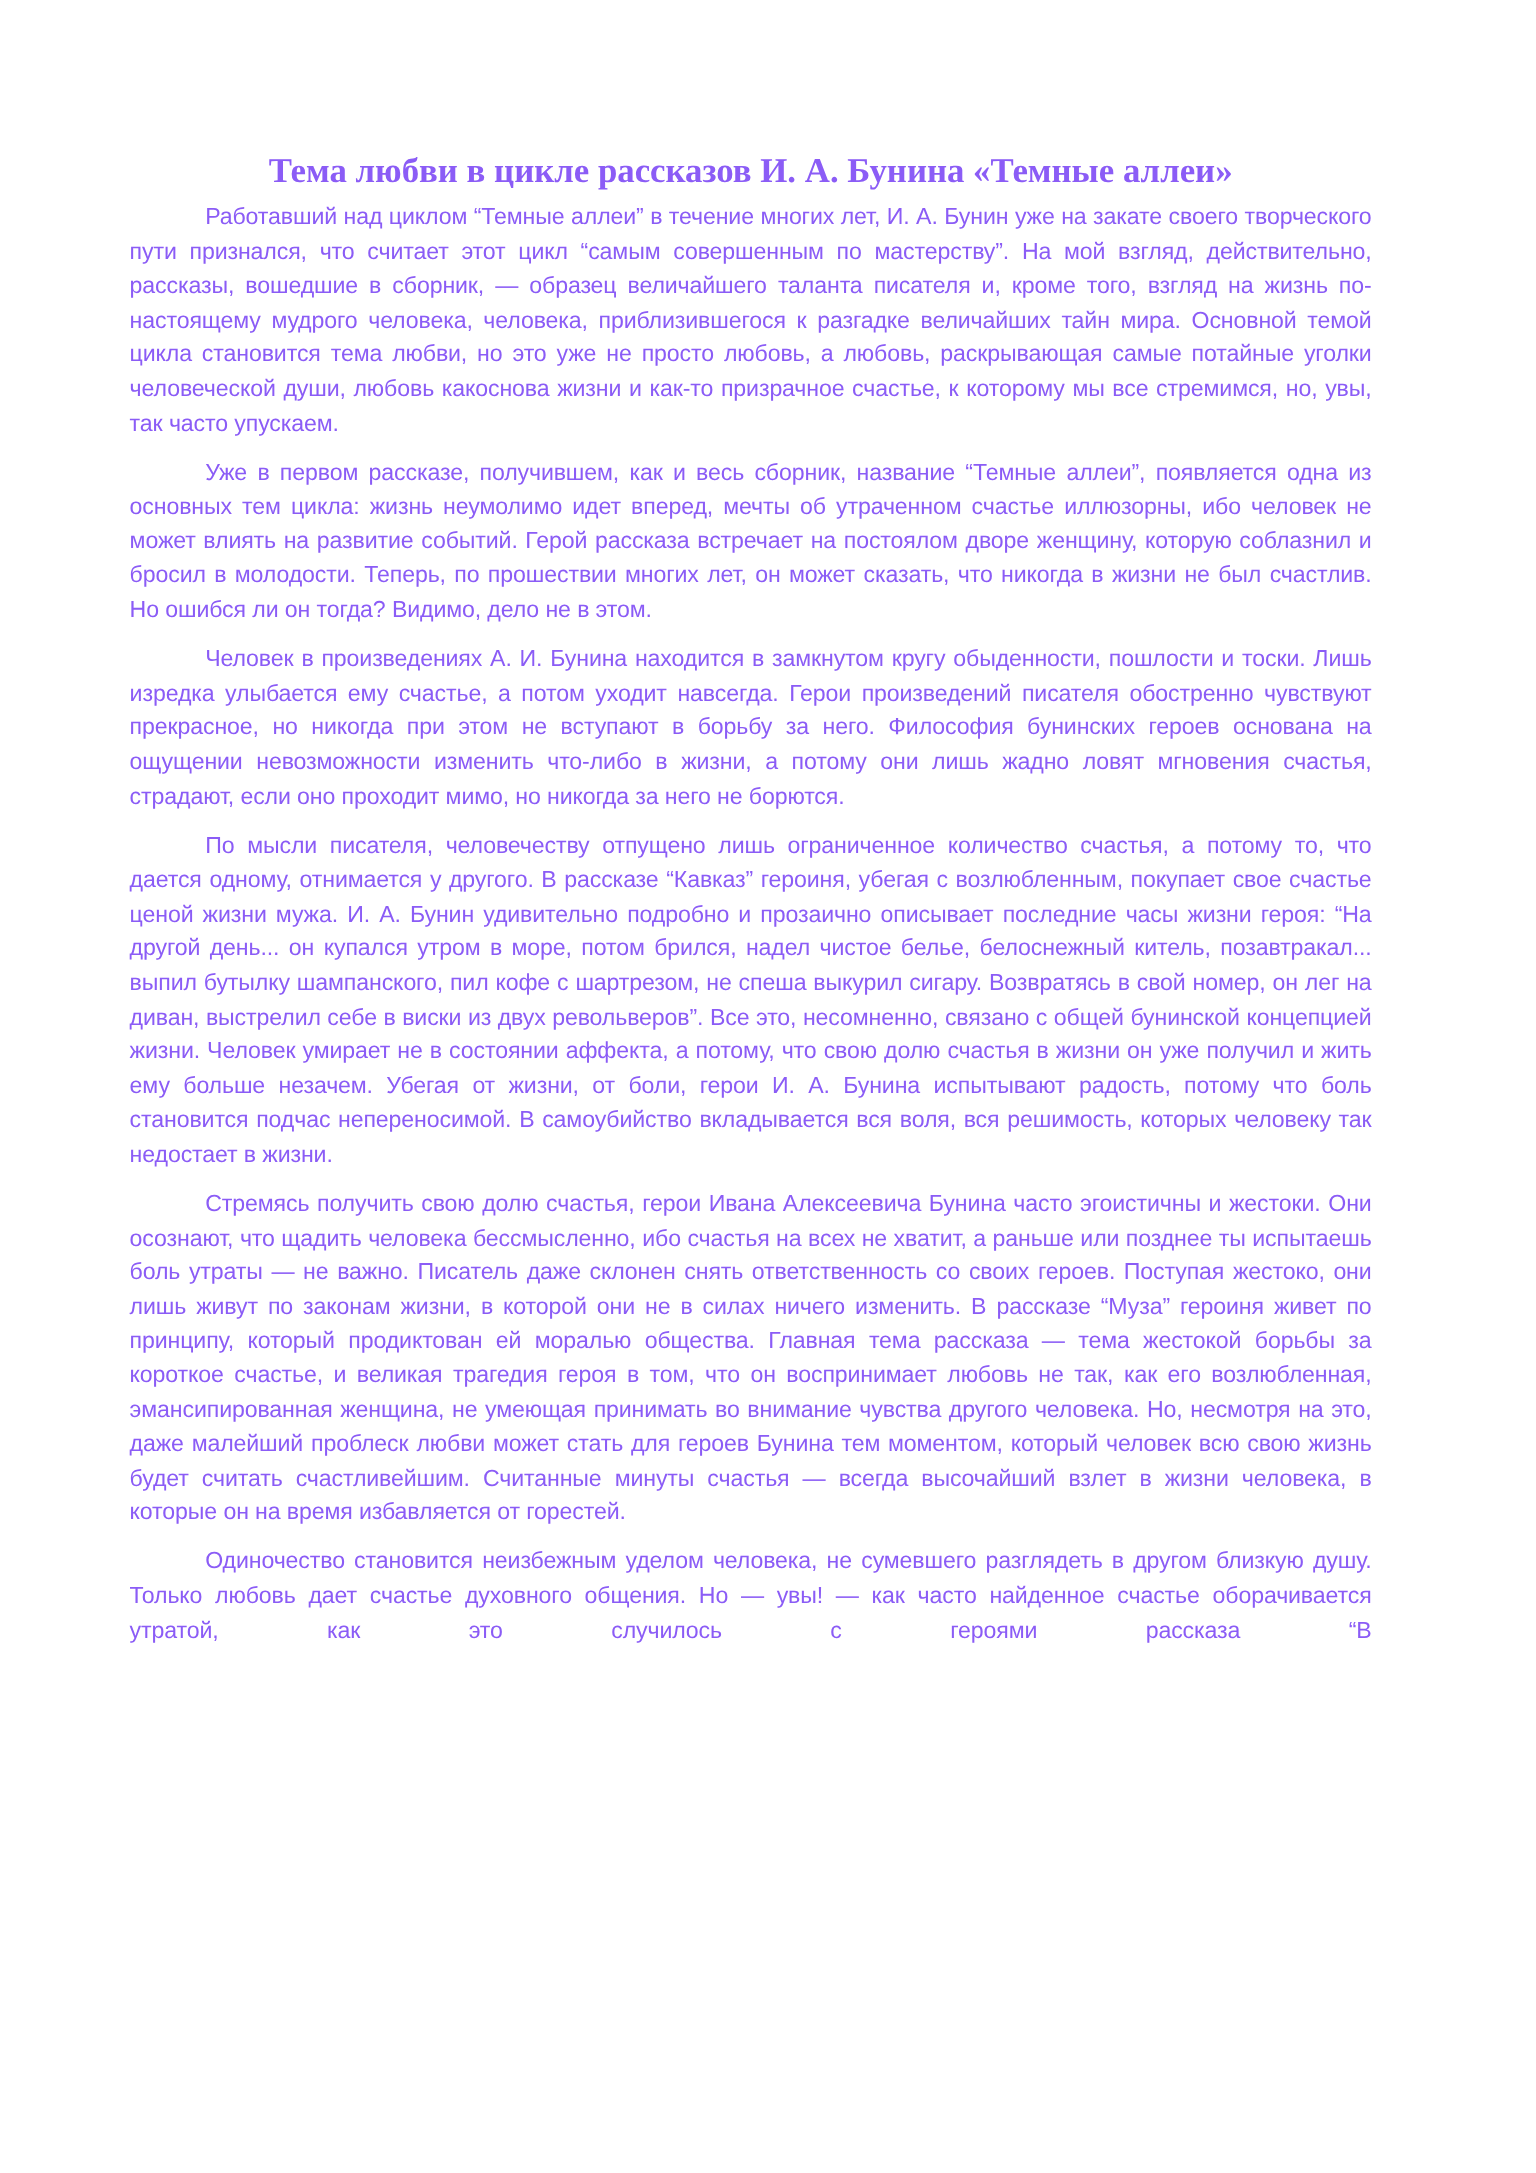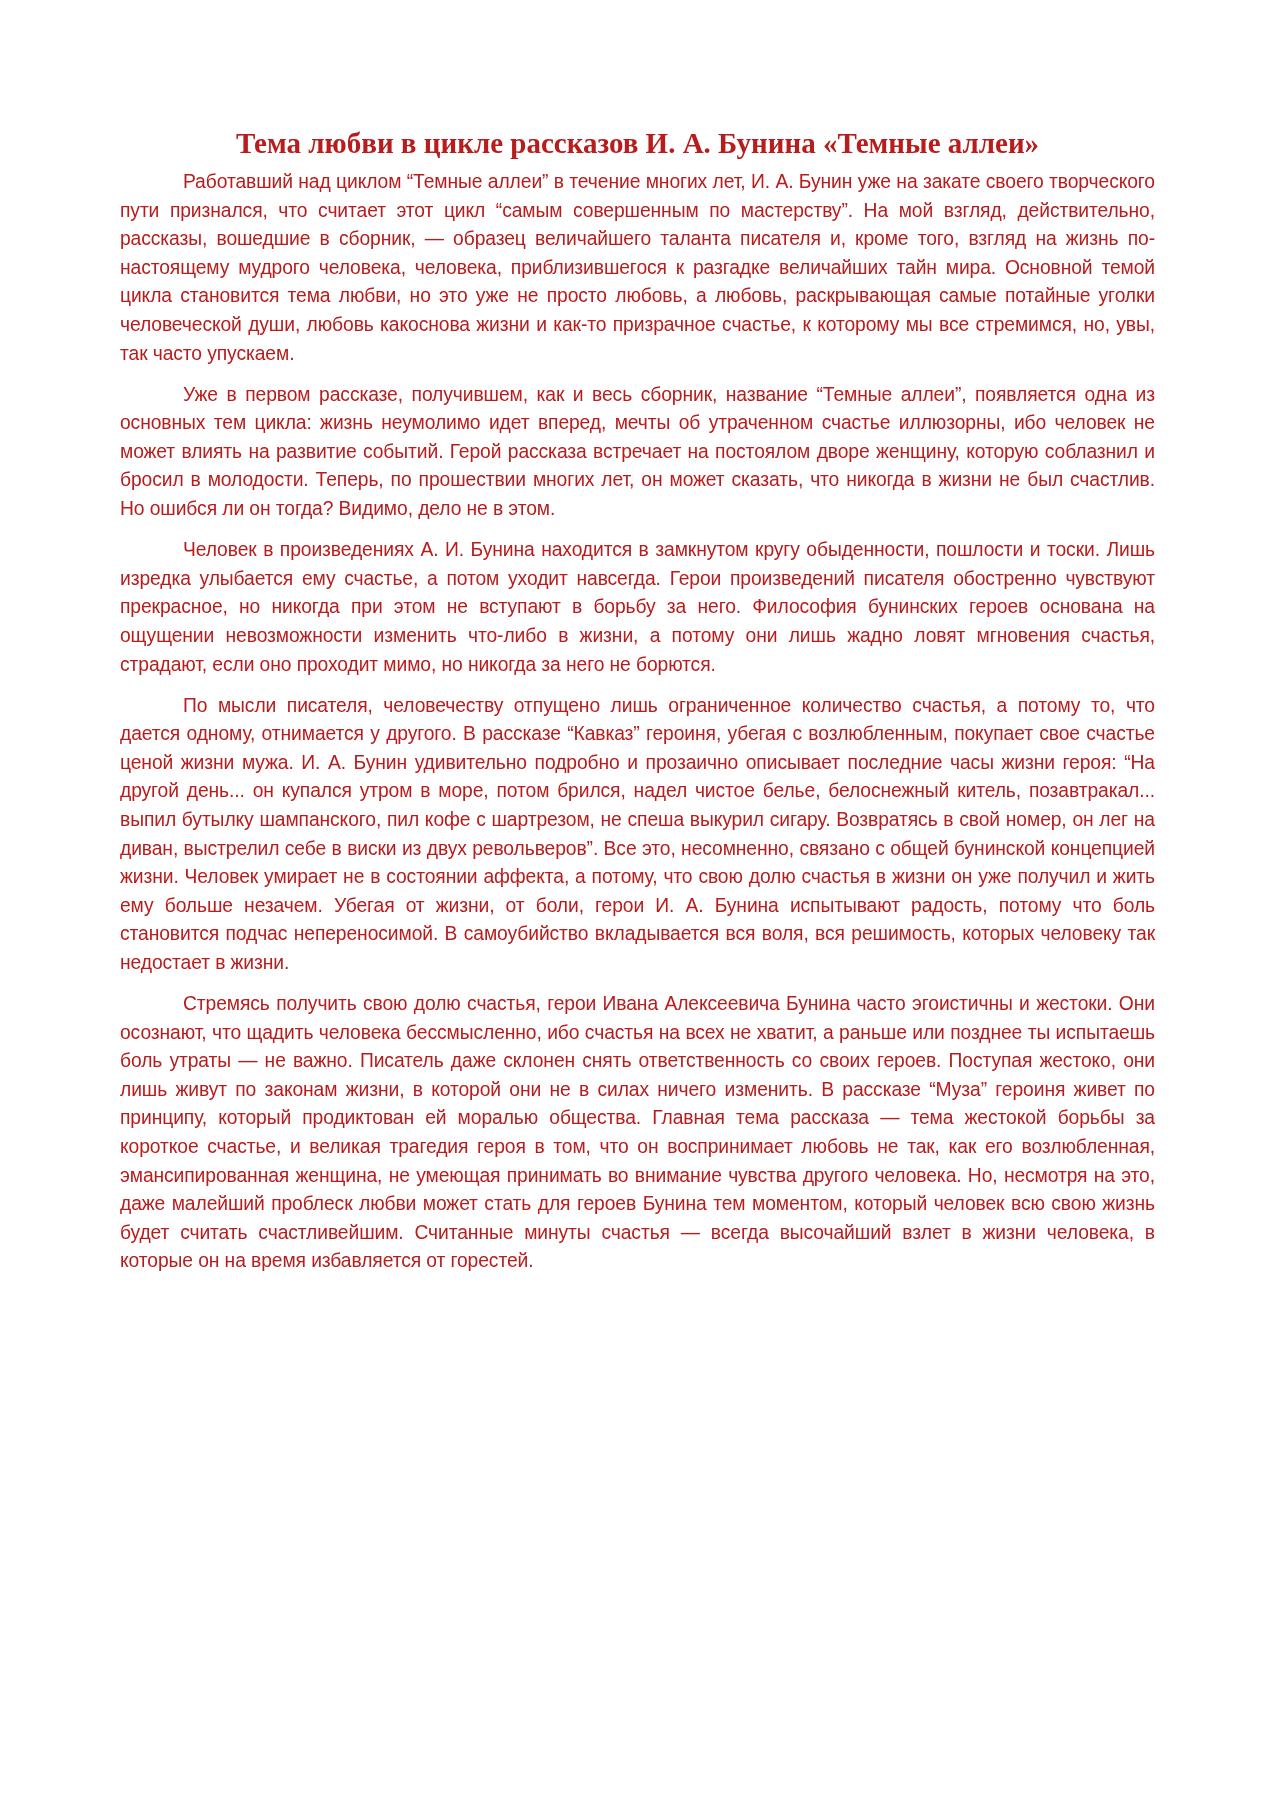--- a/index.html
+++ b/index.html
@@ -1,22 +1,22 @@
 <!DOCTYPE html>
 <html><head>
   <meta charset="utf-8">
   <style>
     html, body { margin: 0; padding: 0; background: #ffffff; }
     body { width: 1280px; height: 1811px; position: relative; overflow: hidden; }
     .page {
       position: absolute;
-      left: 120px;
+      left: 108px;
       top: 120px;
       width: 1035px;
-      color: #b91c1c;
+      color: #8b5cf6;
     }
     .title {
       font-family: "Liberation Serif", "DejaVu Serif", serif;
       font-weight: bold;
       font-size: 29px;
       line-height: 46px;
       text-align: center;
       margin: 0 0 2px 0;
       letter-spacing: 0;
     }
@@ -34,13 +34,14 @@
 </head>
 <body>
 
 <div class="page">
   <h1 class="title">Тема любви в цикле рассказов И. А. Бунина «Темные аллеи»</h1>
   <p class="para">Работавший над циклом “Темные аллеи” в течение многих лет, И. А. Бунин уже на закате своего творческого пути признался, что считает этот цикл “самым совершенным по мастерству”. На мой взгляд, действительно, рассказы, вошедшие в сборник, — образец величайшего таланта писателя и, кроме того, взгляд на жизнь по-настоящему мудрого человека, человека, приблизившегося к разгадке величайших тайн мира. Основной темой цикла становится тема любви, но это уже не просто любовь, а любовь, раскрывающая самые потайные уголки человеческой души, любовь какоснова жизни и как-то призрачное счастье, к которому мы все стремимся, но, увы, так часто упускаем.</p>
   <p class="para">Уже в первом рассказе, получившем, как и весь сборник, название “Темные аллеи”, появляется одна из основных тем цикла: жизнь неумолимо идет вперед, мечты об утраченном счастье иллюзорны, ибо человек не может влиять на развитие событий. Герой рассказа встречает на постоялом дворе женщину, которую соблазнил и бросил в молодости. Теперь, по прошествии многих лет, он может сказать, что никогда в жизни не был счастлив. Но ошибся ли он тогда? Видимо, дело не в этом.</p>
   <p class="para">Человек в произведениях А. И. Бунина находится в замкнутом кругу обыденности, пошлости и тоски. Лишь изредка улыбается ему счастье, а потом уходит навсегда. Герои произведений писателя обостренно чувствуют прекрасное, но никогда при этом не вступают в борьбу за него. Философия бунинских героев основана на ощущении невозможности изменить что-либо в жизни, а потому они лишь жадно ловят мгновения счастья, страдают, если оно проходит мимо, но никогда за него не борются.</p>
   <p class="para">По мысли писателя, человечеству отпущено лишь ограниченное количество счастья, а потому то, что дается одному, отнимается у другого. В рассказе “Кавказ” героиня, убегая с возлюбленным, покупает свое счастье ценой жизни мужа. И. А. Бунин удивительно подробно и прозаично описывает последние часы жизни героя: “На другой день... он купался утром в море, потом брился, надел чистое белье, белоснежный китель, позавтракал... выпил бутылку шампанского, пил кофе с шартрезом, не спеша выкурил сигару. Возвратясь в свой номер, он лег на диван, выстрелил себе в виски из двух револьверов”. Все это, несомненно, связано с общей бунинской концепцией жизни. Человек умирает не в состоянии аффекта, а потому, что свою долю счастья в жизни он уже получил и жить ему больше незачем. Убегая от жизни, от боли, герои И. А. Бунина испытывают радость, потому что боль становится подчас непереносимой. В самоубийство вкладывается вся воля, вся решимость, которых человеку так недостает в жизни.</p>
   <p class="para">Стремясь получить свою долю счастья, герои Ивана Алексеевича Бунина часто эгоистичны и жестоки. Они осознают, что щадить человека бессмысленно, ибо счастья на всех не хватит, а раньше или позднее ты испытаешь боль утраты — не важно. Писатель даже склонен снять ответственность со своих героев. Поступая жестоко, они лишь живут по законам жизни, в которой они не в силах ничего изменить. В рассказе “Муза” героиня живет по принципу, который продиктован ей моралью общества. Главная тема рассказа — тема жестокой борьбы за короткое счастье, и великая трагедия героя в том, что он воспринимает любовь не так, как его возлюбленная, эмансипированная женщина, не умеющая принимать во внимание чувства другого человека. Но, несмотря на это, даже малейший проблеск любви может стать для героев Бунина тем моментом, который человек всю свою жизнь будет считать счастливейшим. Считанные минуты счастья — всегда высочайший взлет в жизни человека, в которые он на время избавляется от горестей.</p>
+  <p class="para" style="text-align-last: justify;">Одиночество становится неизбежным уделом человека, не сумевшего разглядеть в другом близкую душу. Только любовь дает счастье духовного общения. Но — увы! — как часто найденное счастье оборачивается утратой, как это случилось с героями рассказа “В</p>
 </div>
 
 </body></html>

